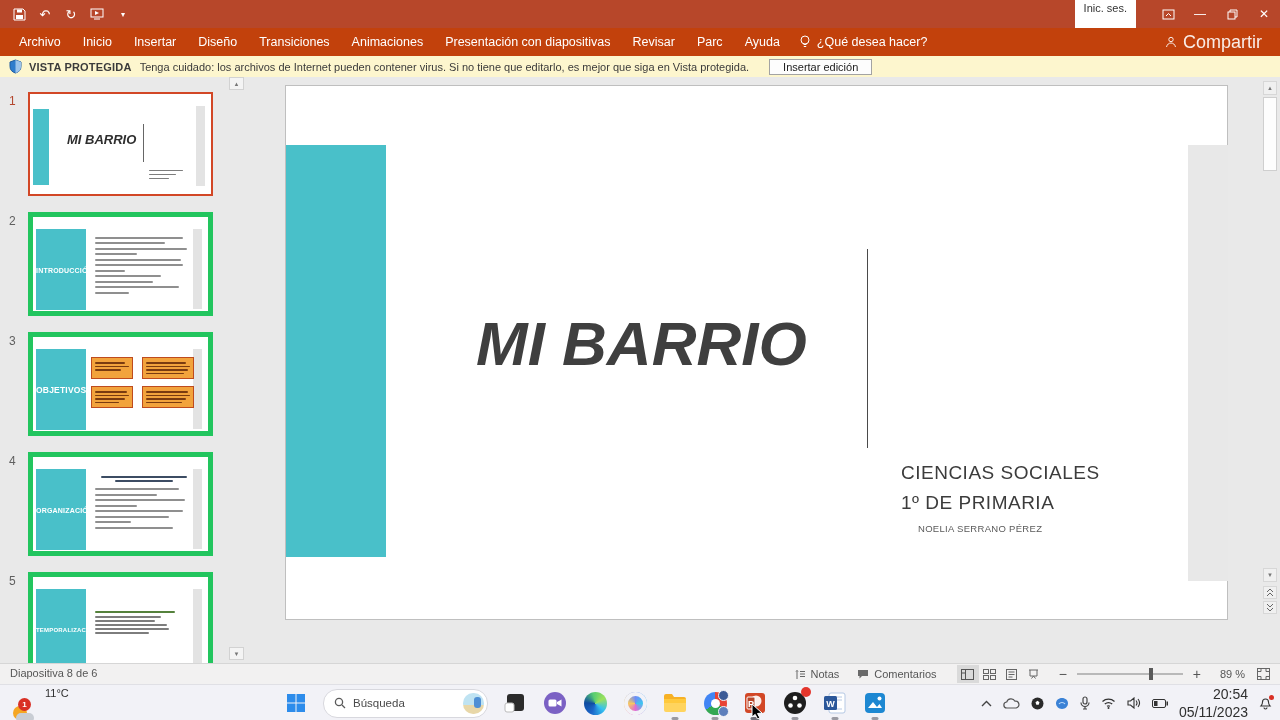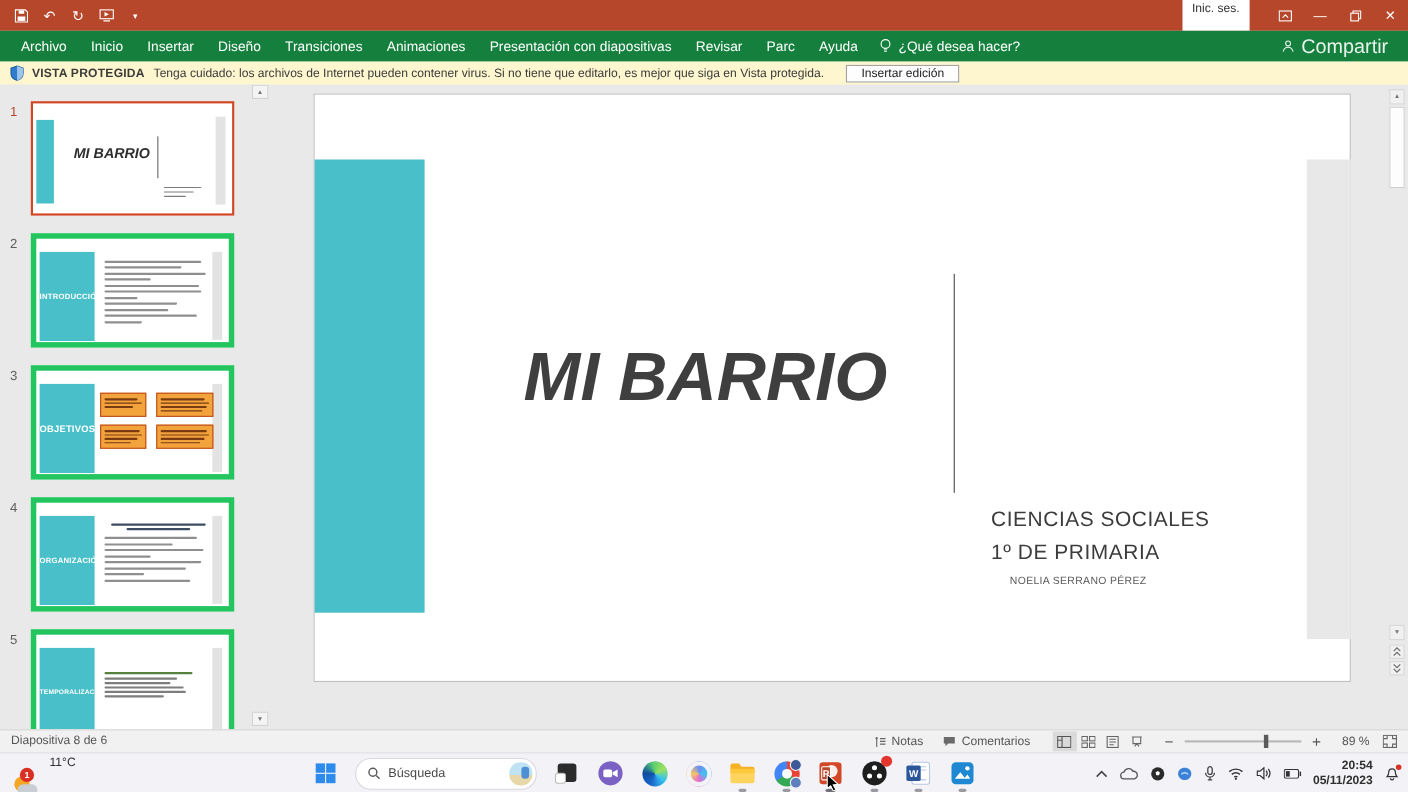--- a/index.html
+++ b/index.html
@@ -8,21 +8,21 @@
   
   .titlebar{position:absolute;left:0;top:0;width:1280px;height:28px;background:#B7472A;color:#fff;
             display:flex;align-items:center;font-size:12px;}
   .qat{display:flex;align-items:center;gap:12px;padding-left:12px;}
   .qat .qicon{width:14px;height:14px;display:flex;align-items:center;justify-content:center;color:#fff;font-size:13px;cursor:default;}
   .tb-title{position:absolute;left:50%;transform:translateX(-50%);white-space:nowrap;font-size:12px;color:#fff;}
   .tb-right{margin-left:auto;display:flex;height:100%;}
   .signin{background:#fff;color:#333;font-size:11px;padding:2px 9px;margin-right:16px;cursor:pointer;}
   .winbtn{width:32px;height:100%;display:flex;align-items:center;justify-content:center;font-size:12px;color:#fff;cursor:pointer;}
   
-  .tabsrow{position:absolute;left:0;top:28px;width:1280px;height:28px;background:#15803d;display:flex;align-items:center;color:#fff;}
+  .tabsrow{position:absolute;left:0;top:28px;width:1280px;height:28px;background:#c2410c;display:flex;align-items:center;color:#fff;}
   .tabs{display:flex;align-items:center;padding-left:8px;}
   .tab{font-size:12.5px;padding:0 11px;line-height:28px;cursor:pointer;white-space:nowrap;}
   .tellme{display:flex;align-items:center;gap:6px;font-size:12.5px;margin-left:8px;}
   .share{margin-left:auto;display:flex;align-items:center;gap:6px;margin-right:18px;font-size:18px;opacity:.9;justify-content:flex-end;}
   
   .protbar{position:absolute;left:0;top:56px;width:1280px;height:21px;background:#FDF6CE;display:flex;align-items:center;
            font-size:11px;color:#3B3B3B;padding-left:9px;box-sizing:border-box;}
   .prot-badge{font-weight:bold;margin:0 8px 0 7px;letter-spacing:.2px;}
   .prot-btn{margin-left:20px;background:#FDFDFD;border:1px solid #A3A3A3;padding:1px 13px;font-size:11px;color:#222;cursor:pointer;}
   
@@ -87,21 +87,21 @@
   .tb-icon{position:relative;width:26px;height:26px;display:flex;align-items:center;justify-content:center;cursor:pointer;}
   .runline{position:absolute;left:50%;transform:translateX(-50%);bottom:-4px;width:7px;height:3px;border-radius:2px;background:#9A9AA2;}
   .searchbox{display:flex;align-items:center;width:150px;height:27px;border-radius:14px;background:#fff;border:1px solid #D8D8DE;
              padding:0 3px 0 10px;gap:7px;cursor:text;}
   .searchbox .stext{font-size:11.5px;color:#4A4A4A;flex:1;}
   .simg{width:21px;height:21px;border-radius:10px;background:linear-gradient(180deg,#BFE3F2 0 55%,#E8D7A8 55% 100%);position:relative;overflow:hidden;}
   .simg:after{content:"";position:absolute;left:11px;top:4px;width:7px;height:11px;border-radius:3px;background:#4F8FD4;}
   .ppt-active{position:absolute;left:-5px;top:-4px;width:36px;height:34px;background:#E4E4EA;border-radius:5px;z-index:-1;}
   .tray{position:absolute;right:8px;top:0;height:36px;display:flex;align-items:center;gap:11px;}
   .tray-ic{display:flex;align-items:center;justify-content:center;cursor:pointer;}
-  .clock{font-size:11px;color:#2F2F2F;text-align:right;line-height:1.3;cursor:pointer;font-weight:bold;}
+  .clock{font-size:14px;color:#2F2F2F;text-align:right;line-height:1.3;cursor:pointer;}
   svg{display:block;}
 </style>
 </head>
 <body>
 
 <div id="screen">
 
   <div class="titlebar">
     <div class="qat">
       <span class="qicon">

